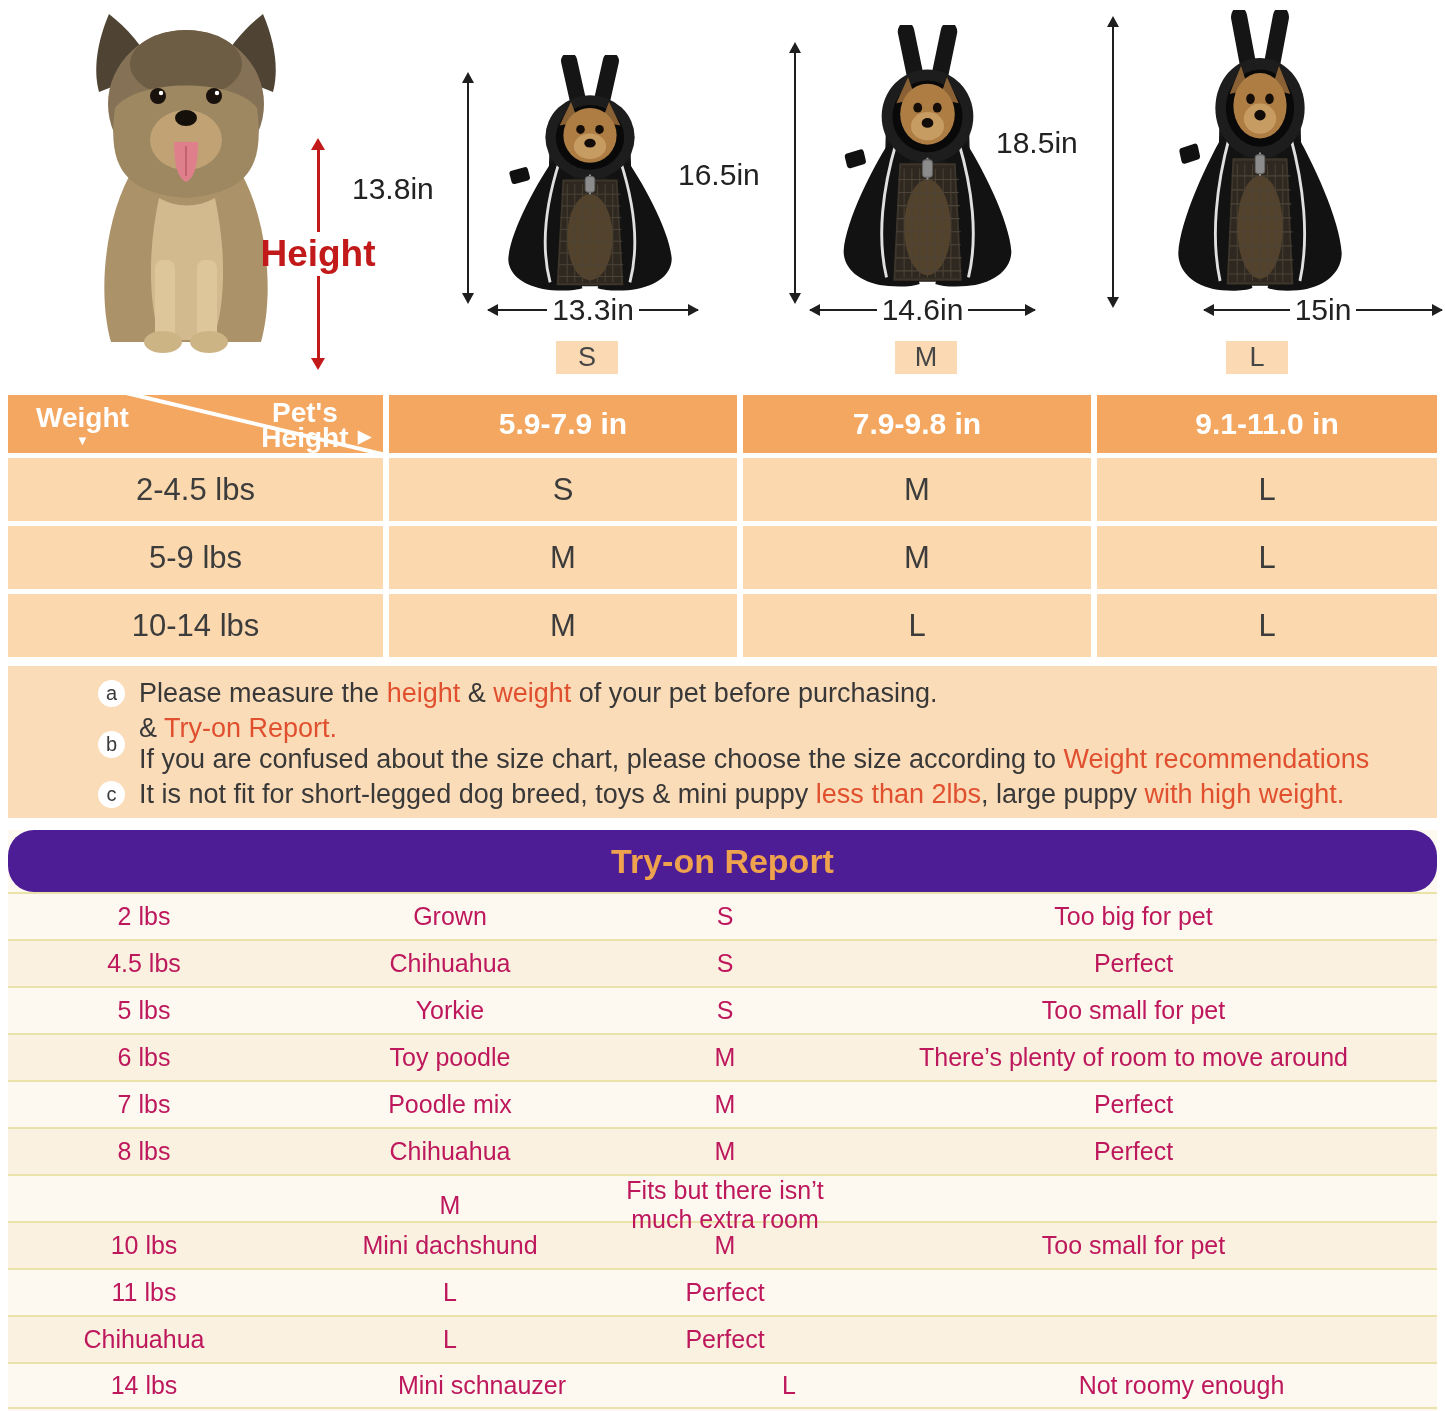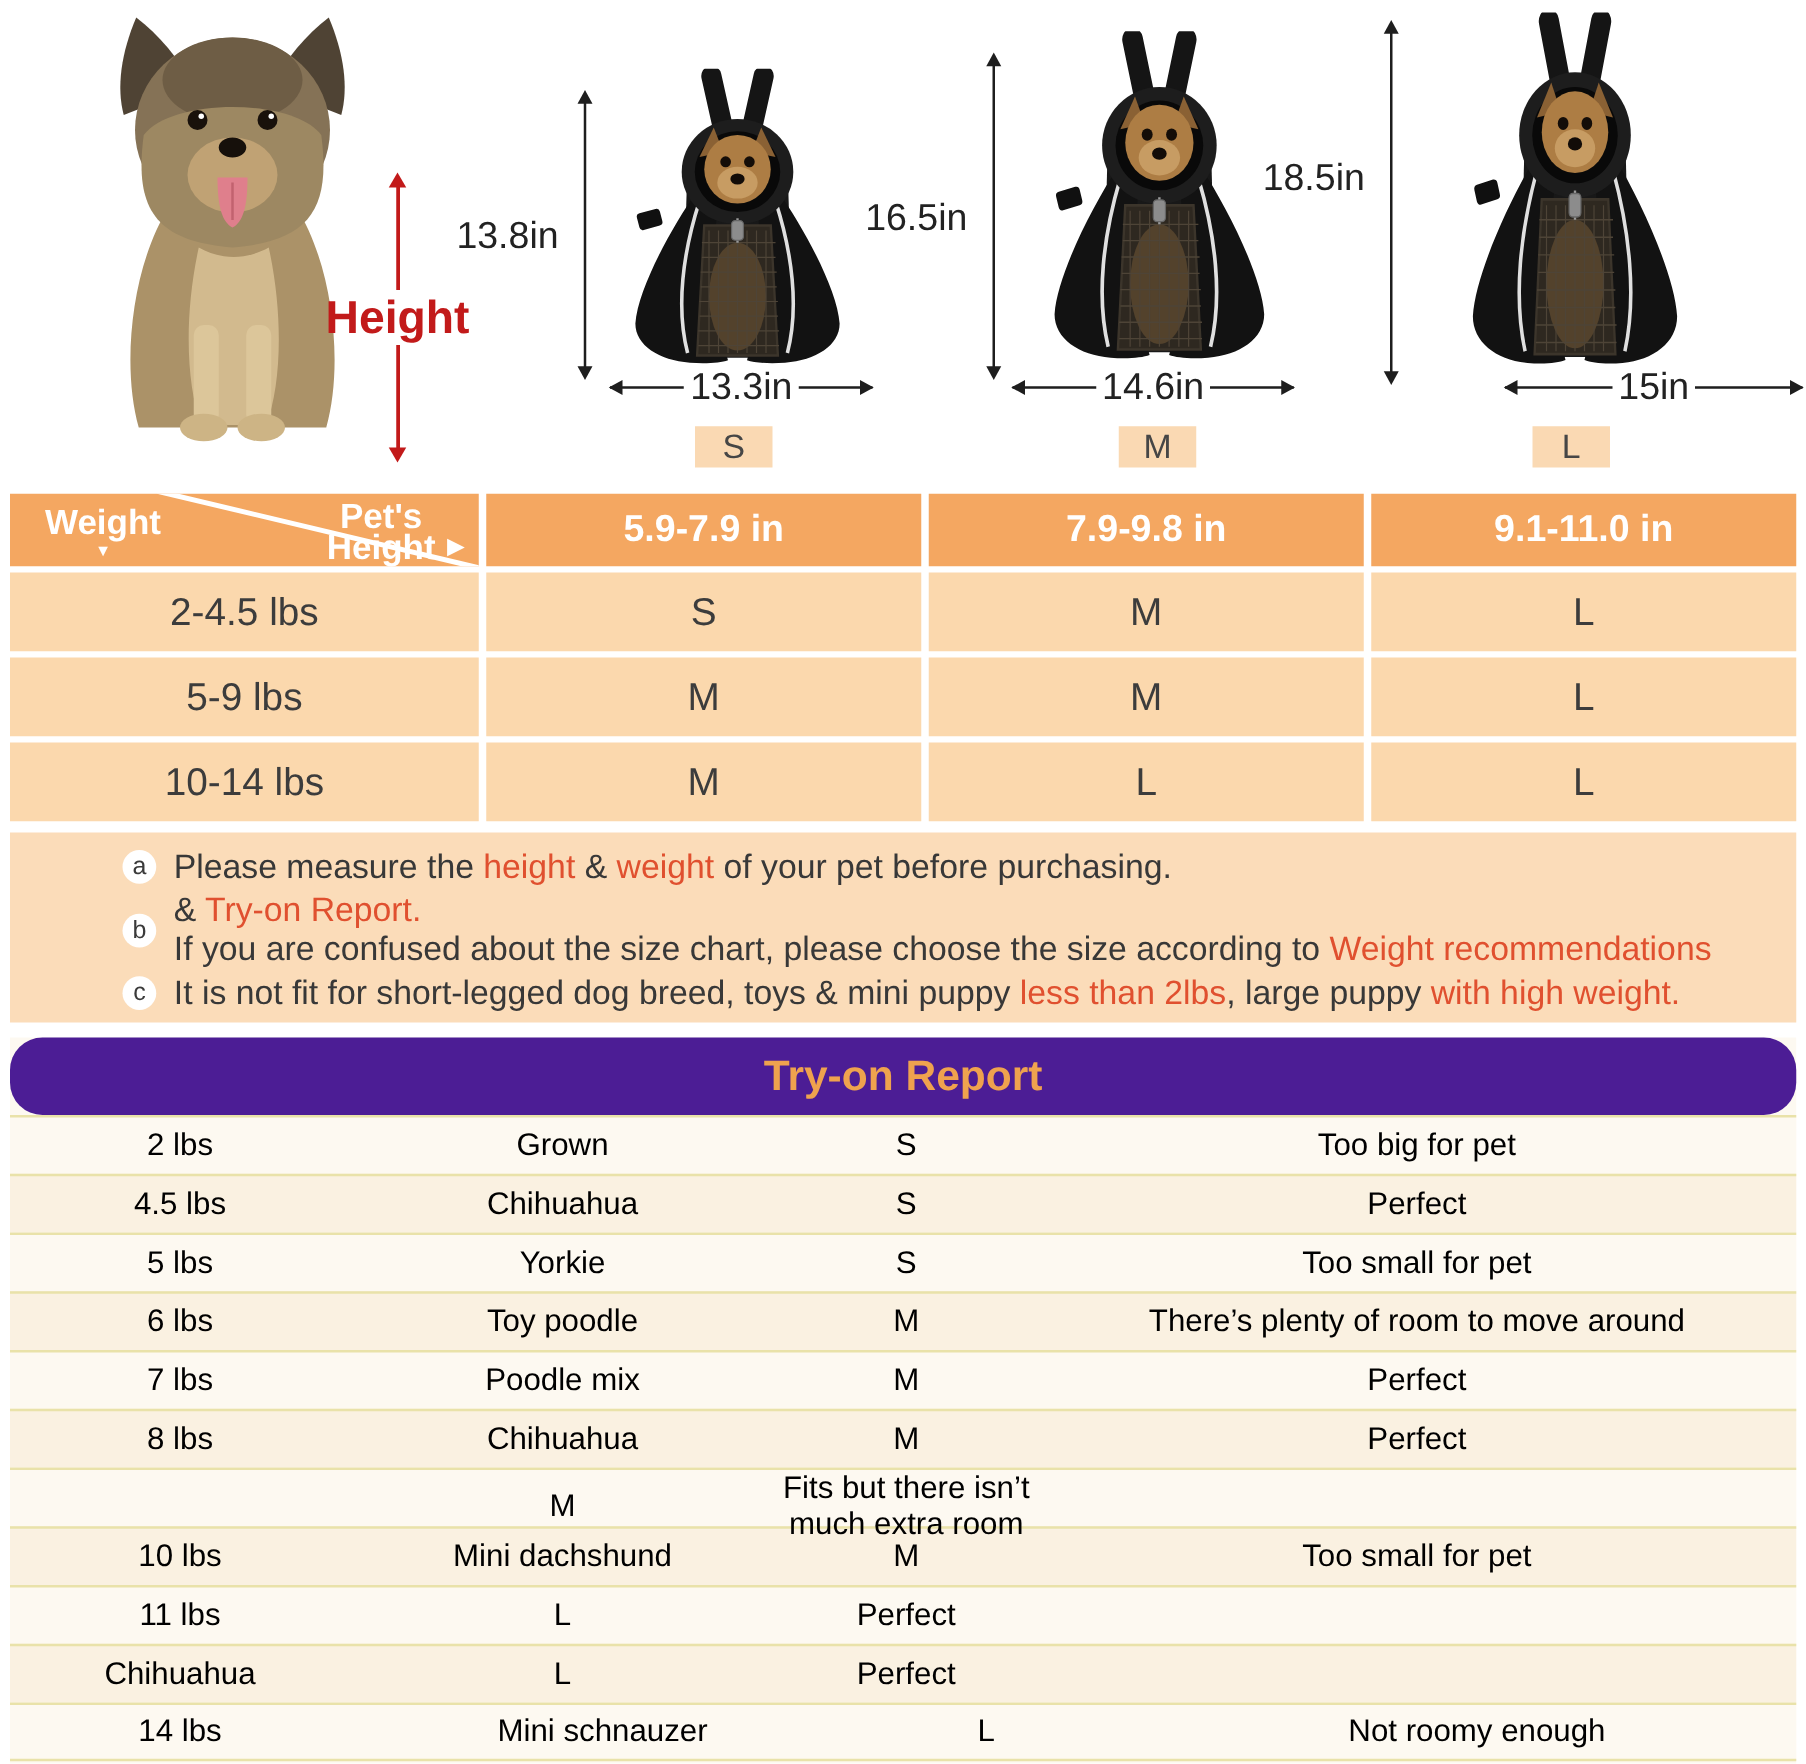--- a/index.html
+++ b/index.html
@@ -16,21 +16,21 @@
     border-left:7px solid transparent; border-right:7px solid transparent; border-bottom:12px solid #c21a1a; }
   .red-seg.bot::after { content:""; position:absolute; left:-6px; bottom:-10px;
     border-left:7px solid transparent; border-right:7px solid transparent; border-top:12px solid #c21a1a; }
   .red-label { font-size:37px; font-weight:bold; color:#c21a1a; line-height:42px; margin:1px 0; }
 
   .v-arrow { width:2px; background:#1e1e1e; position:absolute; }
   .v-arrow::before { content:""; position:absolute; left:-5px; top:-10px;
     border-left:6px solid transparent; border-right:6px solid transparent; border-bottom:11px solid #1e1e1e; }
   .v-arrow::after { content:""; position:absolute; left:-5px; bottom:-10px;
     border-left:6px solid transparent; border-right:6px solid transparent; border-top:11px solid #1e1e1e; }
-  .vdim { position:absolute; font-size:30px; color:#222; text-align:center; white-space:nowrap; }
+  .vdim { position:absolute; font-size:30px; color:#222; text-align:left; white-space:nowrap; }
 
   .hdim { position:absolute; display:flex; align-items:center; height:22px; }
   .h-line { height:2px; background:#1e1e1e; flex:1; position:relative; }
   .h-line.left::before { content:""; position:absolute; left:-1px; top:-5px;
     border-top:6px solid transparent; border-bottom:6px solid transparent; border-right:11px solid #1e1e1e; }
   .h-line.right::after { content:""; position:absolute; right:-1px; top:-5px;
     border-top:6px solid transparent; border-bottom:6px solid transparent; border-left:11px solid #1e1e1e; }
   .hdim-text { font-size:30px; color:#222; margin:0 5px; white-space:nowrap; }
 
   .size-badge { position:absolute; width:62px; height:33px; background:#fad9b3;
@@ -63,21 +63,21 @@
   .note-text .red { color:#e0502f; }
 
   
   .tryon { position:absolute; left:8px; top:830px; width:1429px; height:581px; background:#fdf9f1; }
   .tryon-title { height:62px; background:#4c1d95; display:flex; align-items:center; justify-content:center;
     color:#efa24e; font-size:34px; font-weight:bold;border-radius:26px; }
   .trow { height:47px; display:grid; grid-template-columns:272px 340px 210px 1fr;
     border-top:2px solid #e9e2a9; background:#fdf9f1; }
   .trow:nth-child(odd) { background:#faf1e1; }
   .trow:last-child { border-bottom:2px solid #e9e2a9;gap:32px; }
-  .tc { display:flex; align-items:center; justify-content:center; font-size:25px; color:#000000; text-align:center; }
+  .tc { display:flex; align-items:center; justify-content:center; font-size:25px; color:#be185d; text-align:center; }
 </style>
 </head>
 <body>
 
 <div class="page">
 
   <svg width="0" height="0" style="position:absolute">
     <defs>
       <g id="bp-art">
         <path d="M78,6 L90,58" stroke="#151515" stroke-width="17" stroke-linecap="round"></path>

